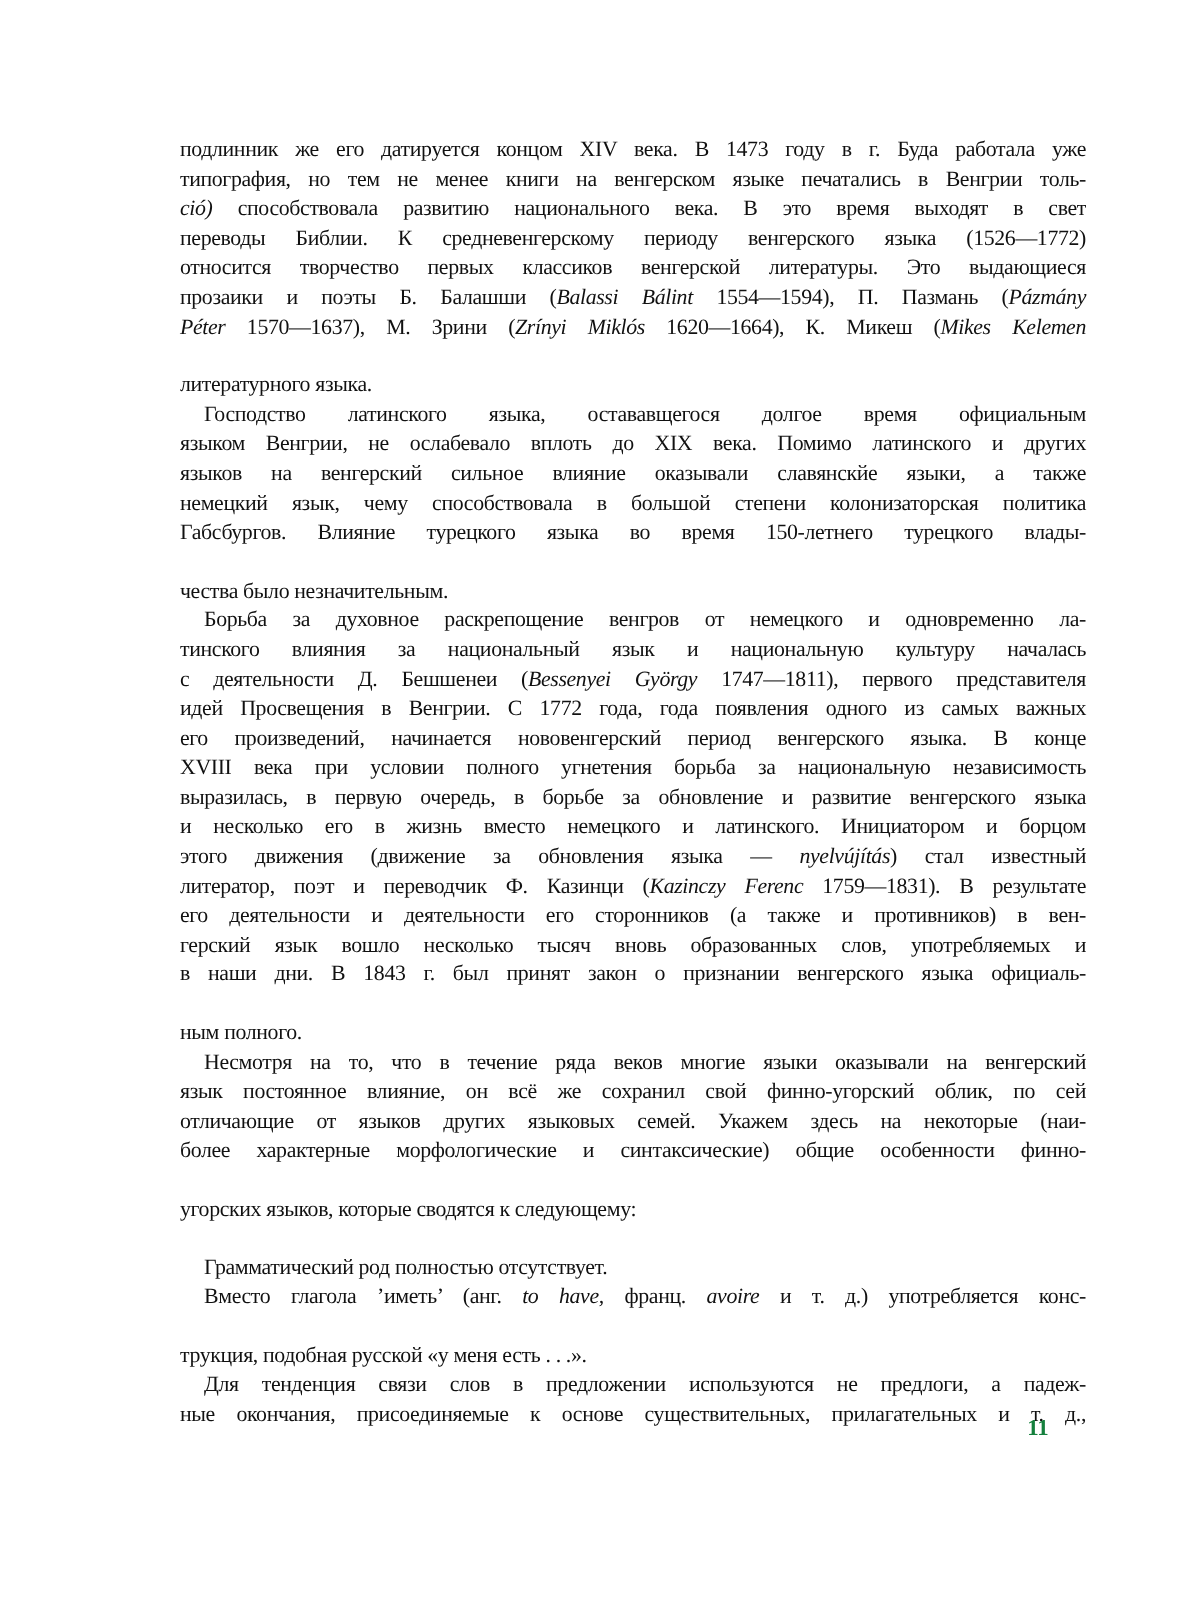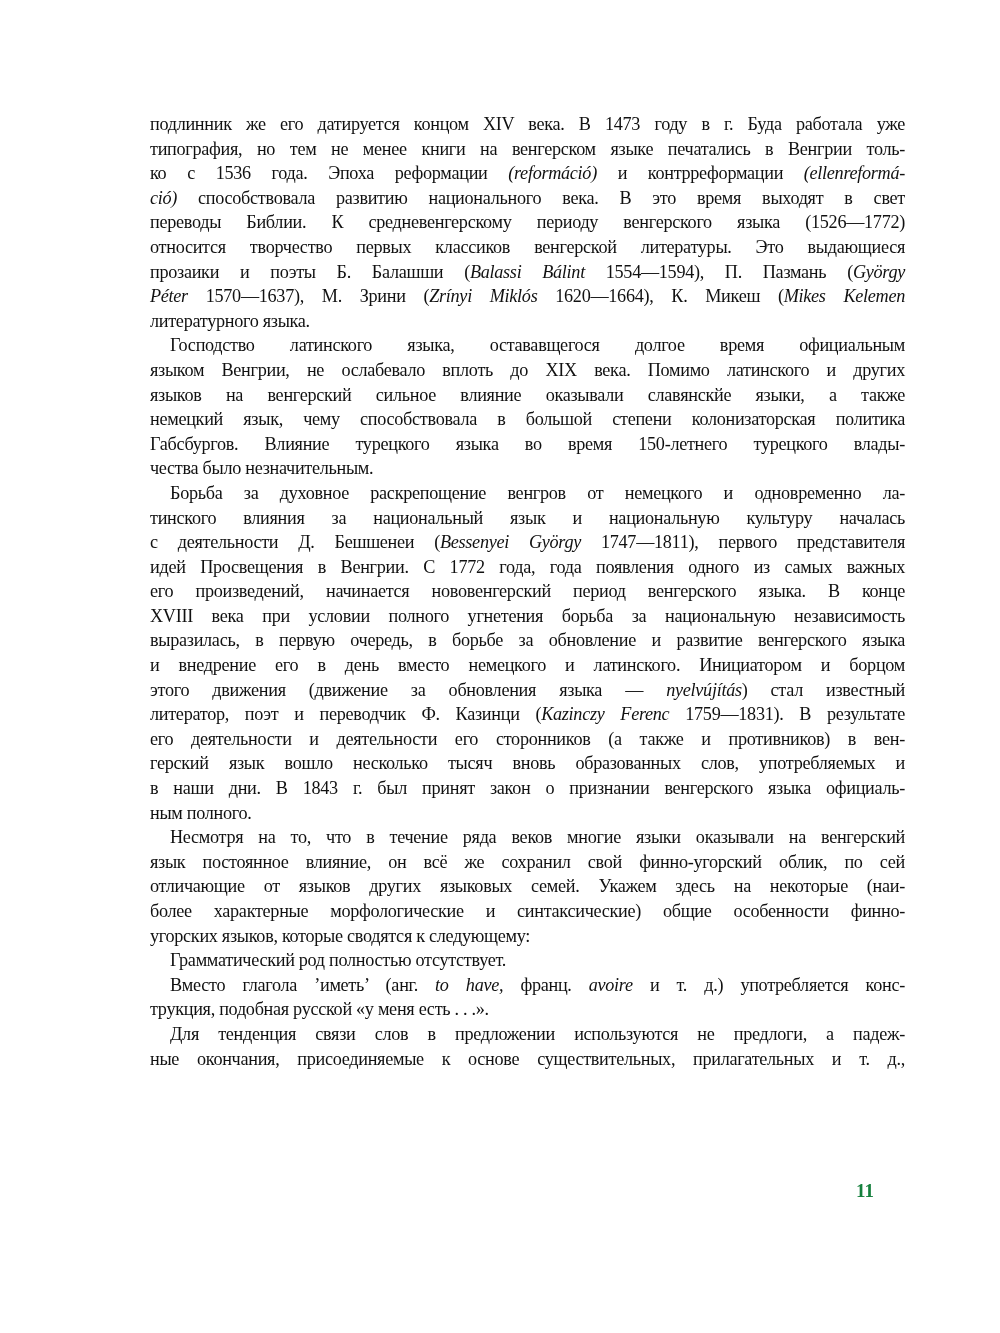--- a/index.html
+++ b/index.html
@@ -3,55 +3,54 @@
 <meta charset="utf-8">
 <style>
   html, body { margin: 0; padding: 0; background: #ffffff; }
   body { width: 1000px; height: 1333px; position: relative; overflow: hidden; }
   .page {
     position: absolute; left: 150px; top: 112px; width: 755px;
     font-family: "Liberation Serif", serif; font-size: 18.2px; line-height: 24.6px;
     color: #111; text-align: justify; letter-spacing: -0.3px;
   }
   .line { display: block; white-space: nowrap; text-align-last: justify; text-align: justify; height: 24.6px; overflow: visible; }
-  .line.last { text-align-last: left; }
+  .line.last { text-align-last: left; margin-top: 24px; }
   .indent { padding-left: 20px; }
   i { font-style: italic; }
   .page-number {
     position: absolute; left: 856px; top: 1180px;
     font-family: "Liberation Serif", serif; font-weight: bold; font-size: 19px; color: #15803d;
   }
 </style>
 </head>
 <body>
 
 <div class="page" id="page">
     <span class="line"><span>подлинник же его датируется концом XIV века. В 1473 году в г. Буда работала уже</span></span>
     <span class="line"><span>типография, но тем не менее книги на венгерском языке печатались в Венгрии толь-</span></span>
-    <span class="line"><span>ко с 1536 года. Эпоха реформации </span><i>(reformáció)</i><span> и  контрреформации  </span><i>(ellenreformá-</i></span>
     <span class="line"><i>ció)</i><span> способствовала развитию национального века. В это время выходят в свет</span></span>
     <span class="line"><span>переводы Библии. К средневенгерскому периоду венгерского языка (1526—1772)</span></span>
     <span class="line"><span>относится творчество первых классиков венгерской литературы. Это выдающиеся</span></span>
-    <span class="line"><span>прозаики и поэты Б. Балашши (</span><i>Balassi Bálint</i><span> 1554—1594), П. Пазмань  (</span><i>György</i></span>
+    <span class="line"><span>прозаики и поэты Б. Балашши (</span><i>Balassi Bálint</i><span> 1554—1594), П. Пазмань  (</span><i>Pázmány</i></span>
     <span class="line"><i>Péter</i><span> 1570—1637), М. Зрини (</span><i>Zrínyi Miklós</i><span> 1620—1664), К.  Микеш (</span><i>Mikes Kelemen</i></span>
     <span class="line last"><span>литературного языка.</span></span>
     <span class="line indent"><span>Господство латинского языка, остававщегося долгое время официальным</span></span>
     <span class="line"><span>языком Венгрии, не ослабевало вплоть до XIX века. Помимо латинского и других</span></span>
     <span class="line"><span>языков на венгерский сильное влияние оказывали славянскйе языки, а также</span></span>
     <span class="line"><span>немецкий язык, чему способствовала в большой степени колонизаторская политика</span></span>
     <span class="line"><span>Габсбургов. Влияние турецкого языка во время 150-летнего турецкого влады-</span></span>
     <span class="line last"><span>чества было незначительным.</span></span>
     <span class="line indent"><span>Борьба за духовное раскрепощение венгров от немецкого и одновременно ла-</span></span>
     <span class="line"><span>тинского влияния за национальный язык и национальную культуру началась</span></span>
     <span class="line"><span>с деятельности Д. Бешшенеи (</span><i>Bessenyei György</i><span> 1747—1811), первого  представителя</span></span>
     <span class="line"><span>идей Просвещения в Венгрии. С 1772 года, года появления одного из самых важных</span></span>
     <span class="line"><span>его произведений, начинается нововенгерский период венгерского языка. В конце</span></span>
     <span class="line"><span>XVIII века при условии полного угнетения борьба за национальную независимость</span></span>
     <span class="line"><span>выразилась, в первую очередь, в борьбе за обновление и развитие венгерского языка</span></span>
-    <span class="line"><span>и внедрение его в день вместо немецкого и латинского. Инициатором и борцом</span></span>
+    <span class="line"><span>и несколько его в жизнь вместо немецкого и латинского. Инициатором и борцом</span></span>
     <span class="line"><span>этого движения (движение за обновления языка — </span><i>nyelvújítás</i><span>) стал известный</span></span>
     <span class="line"><span>литератор, поэт и переводчик Ф. Казинци (</span><i>Kazinczy Ferenc</i><span> 1759—1831). В результате</span></span>
     <span class="line"><span>его деятельности и деятельности его сторонников (а также и противников) в вен-</span></span>
     <span class="line"><span>герский язык вошло несколько тысяч вновь образованных слов, употребляемых и</span></span>
     <span class="line"><span>в наши дни. В 1843 г. был принят закон о признании венгерского языка официаль-</span></span>
     <span class="line last"><span>ным полного.</span></span>
     <span class="line indent"><span>Несмотря на то, что в течение ряда веков многие языки оказывали на венгерский</span></span>
     <span class="line"><span>язык постоянное влияние, он всё же сохранил свой финно-угорский облик, по сей</span></span>
     <span class="line"><span>отличающие от языков других языковых семей. Укажем здесь на некоторые (наи-</span></span>
     <span class="line"><span>более характерные морфологические и синтаксические) общие особенности финно-</span></span>

